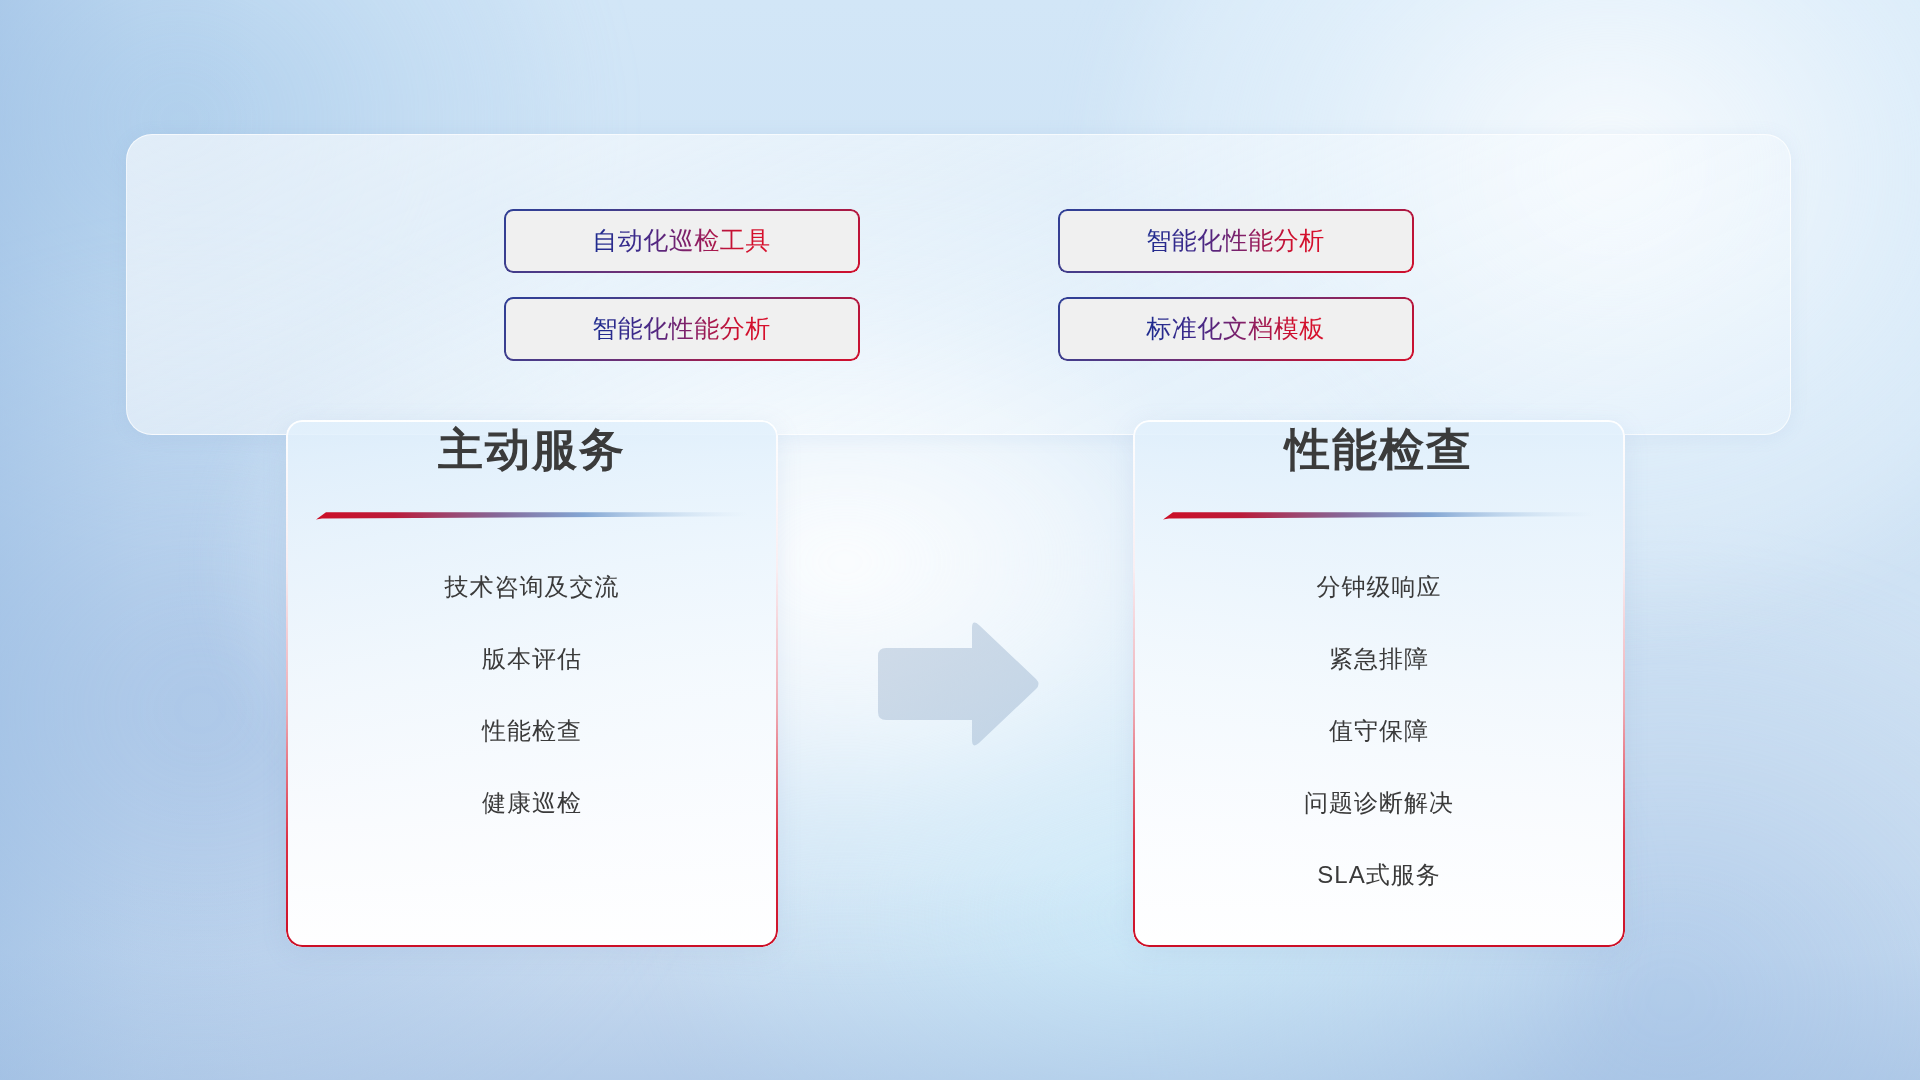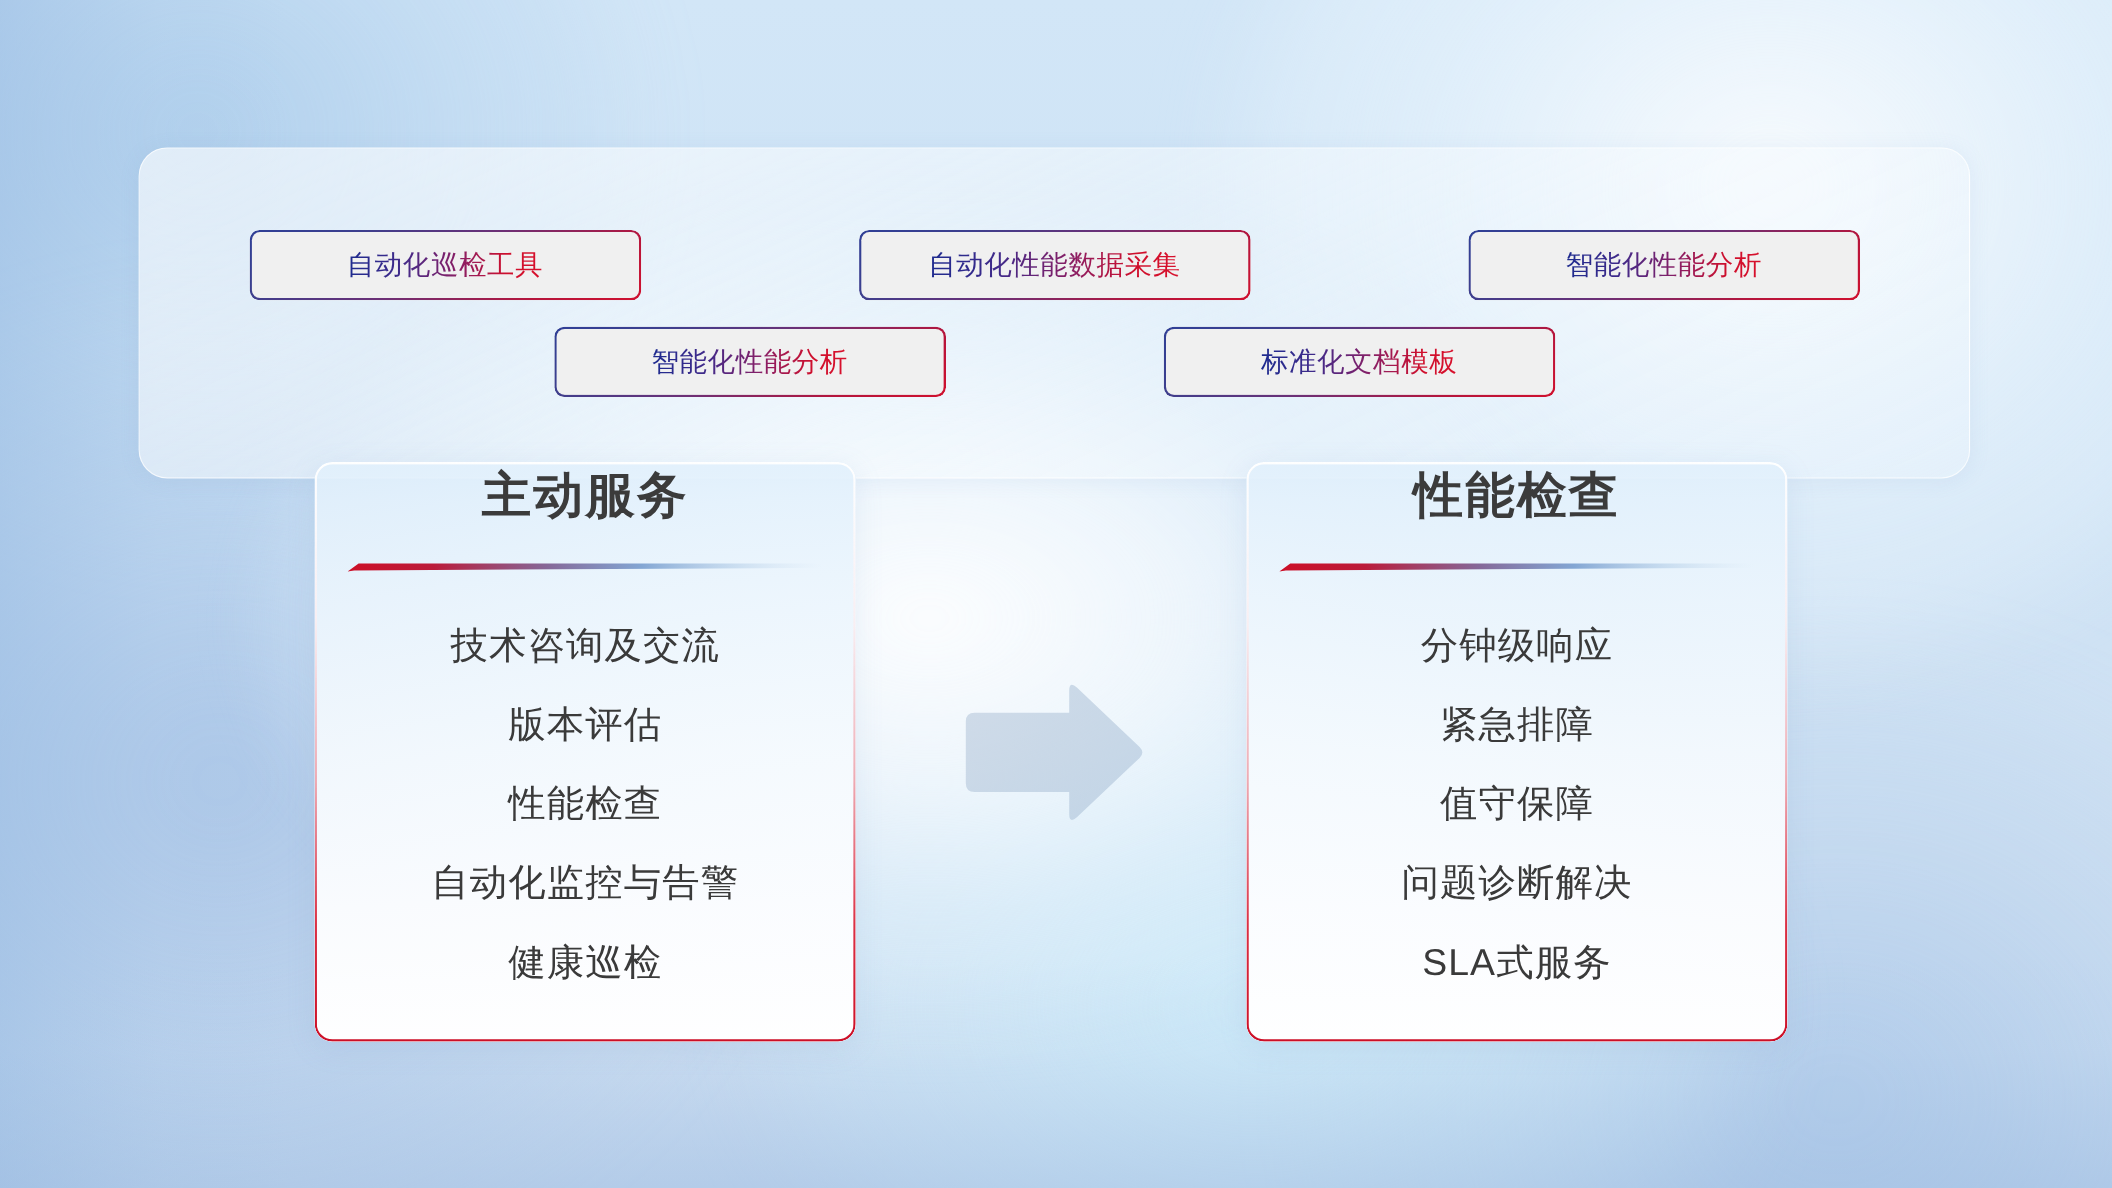--- a/index.html
+++ b/index.html
@@ -242,21 +242,21 @@
 
   .card-list {
     position: relative;
     margin-top: 30px;
     display: flex;
     flex-direction: column;
     align-items: center;
     gap: 0;
   }
   .card-list-item {
-    font-size: 34px;
+    font-size: 24px;
     color: #3a3a3a;
     line-height: 72px;
     letter-spacing: 1px;
     white-space: nowrap;
   }
 
   
   .flow-arrow {
     position: absolute;
     left: 872px;
@@ -279,23 +279,20 @@
   <div class="bg-cyan-mid"></div>
   <div class="bg-glow-center"></div>
   <div class="bg-vignette-left"></div>
   <div class="bg-vignette-bottom"></div>
 
   <div class="pills-panel">
 
     <div class="pill-row">
       <div class="pill">
         <span class="pill-label">自动化巡检工具</span>
-      </div>
-      <div class="pill">
-        <span class="pill-label">自动化性能数据采集</span>
       </div>
       <div class="pill">
         <span class="pill-label">智能化性能分析</span>
       </div>
     </div>
 
     <div class="pill-row">
       <div class="pill">
         <span class="pill-label">智能化性能分析</span>
       </div>
@@ -322,21 +319,20 @@
           </linearGradient>
         </defs>
         <path d="M0,9.5 L10,2.2 L432,2.2 L432,6.2 L6,8.6 Z" fill="url(#divGradL)"></path>
       </svg>
     </div>
 
     <div class="card-list">
       <div class="card-list-item">技术咨询及交流</div>
       <div class="card-list-item">版本评估</div>
       <div class="card-list-item">性能检查</div>
-      <div class="card-list-item">自动化监控与告警</div>
       <div class="card-list-item">健康巡检</div>
     </div>
   </div>
 
   <div class="flow-arrow">
     <svg viewBox="0 0 170 126" aria-hidden="true">
       <defs>
         <linearGradient id="arrGrad" x1="0" y1="0" x2="1" y2="0.6">
           <stop offset="0%" stop-color="#b9c9dc" stop-opacity="0.62"></stop>
           <stop offset="55%" stop-color="#aec2d8" stop-opacity="0.58"></stop>

